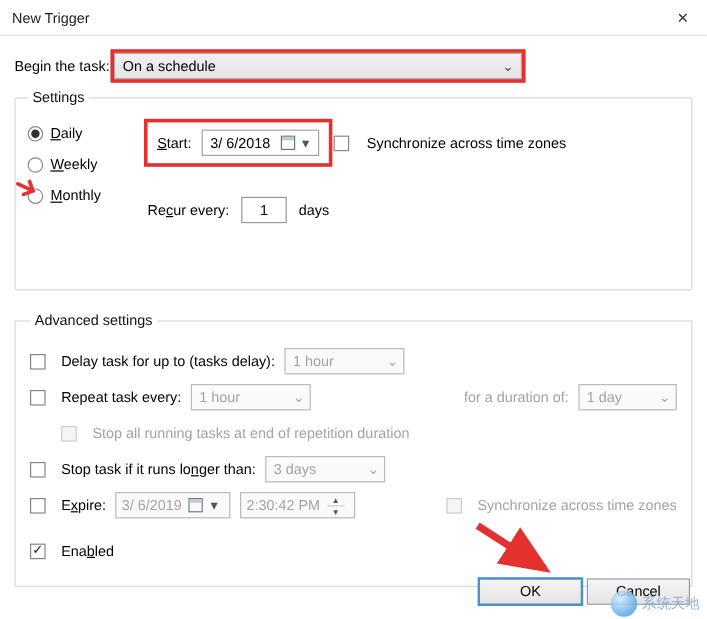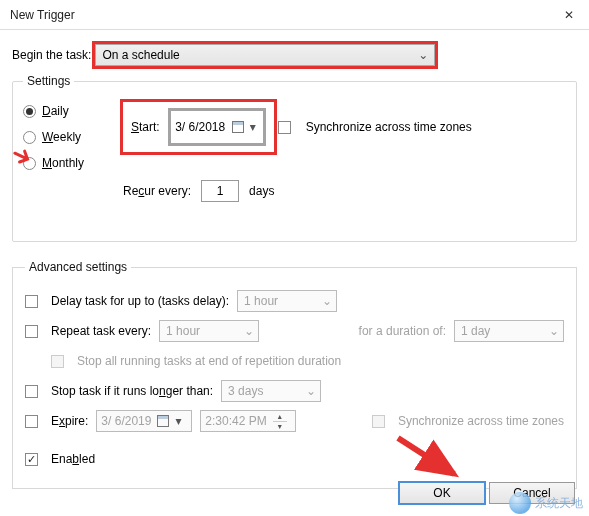--- a/index.html
+++ b/index.html
@@ -18,21 +18,21 @@
   fieldset legend { color: #111; padding: 0 4px; }
   .settings-flex { display: flex; }
   .radios { width: 92px; padding-top: 6px; display: flex; flex-direction: column; gap: 12px; }
   .radio-row { display: flex; align-items: center; gap: 6px; cursor: pointer; }
   .radio-row u { text-decoration: underline; }
   .radio-outer { width: 13px; height: 13px; border: 1px solid #888; border-radius: 50%; display: inline-flex; align-items: center; justify-content: center; background: #fff; }
   .radio-outer.checked::after { content: ""; width: 7px; height: 7px; border-radius: 50%; background: #333; }
   .start-area { padding: 4px 0 0 8px; }
   .start-row { display: flex; align-items: center; gap: 4px; }
   .start-red { outline: 3px solid #e53030; padding: 6px 8px; display: inline-flex; align-items: center; gap: 8px; }
-  .date-box, .time-box { border: 3px solid #a3a3a3; background: #fff; height: 22px; display: inline-flex; align-items: center; padding: 16px 4px; }
+  .date-box, .time-box { border: 1px solid #a3a3a3; background: #fff; height: 22px; display: inline-flex; align-items: center; padding: 4px 4px; }
   .date-box { width: 98px; gap: 6px; }
   .date-box .txt { flex: 1; text-align: center; }
   .cal-icon { display: inline-block; width: 12px; height: 12px; border: 1px solid #777; position: relative; }
   .cal-icon::before { content: ""; position: absolute; top: 0; left: 0; right: 0; height: 3px; background: #bcd; }
   .dd-arrow { width: 9px; color: #555; }
   .time-box { width: 94px; position: relative; padding-right: 16px; }
   .time-box .txt { flex: 1; text-align: center; }
   .spin { position: absolute; right: 0; top: 0; bottom: 0; width: 14px; border-left: 1px solid #bbb; display: flex; flex-direction: column; }
   .spin div { flex: 1; display: flex; align-items: center; justify-content: center; font-size: 8px; color: #555; }
   .spin div:first-child { border-bottom: 1px solid #ccc; }
@@ -44,21 +44,21 @@
   .recur-row { margin-top: 28px; display: flex; align-items: center; gap: 10px; }
   .num-box { width: 38px; height: 22px; border: 1px solid #999; background: #fff; text-align: center; display: inline-flex; align-items: center; justify-content: center; }
   .recur-label, .days-label { color: #000; }
   .red-arrow { position: absolute; left: 12px; top: 148px; transform: rotate(25deg); }
   fieldset.adv { border: 1px solid #d8d8d8; margin: 18px 0 0 0; padding: 12px 12px 14px 12px; }
   .adv-row { display: flex; align-items: center; height: 30px; gap: 8px; }
   .adv-row .spacer { flex: 1; }
   .combo { border: 1px solid #bbb; background: #fafafa; height: 22px; display: inline-flex; align-items: center; justify-content: space-between; padding: 0 4px 0 6px; color: #a3a3a3; }
   .combo .chev { color: #aaa; }
   .combo.w100 { width: 100px; }
-  .combo.w90 { width: 110px; }
+  .combo.w90 { width: 82px; }
   .indent { padding-left: 26px; }
   .datetime-dis { border: 1px solid #bbb; background: #fafafa; height: 22px; display: inline-flex; align-items: center; padding: 0 4px; color: #a3a3a3; gap: 6px; }
   .datetime-dis.w100 { width: 96px; }
   .enabled-row { margin-top: 8px; }
   .btnbar { position: absolute; right: 14px; bottom: 12px; display: flex; gap: 4px; }
   .btn { width: 86px; height: 22px; border: 1px solid #999; background: linear-gradient(#f5f5f5,#e5e5e5); display: flex; align-items: center; justify-content: center; cursor: pointer; }
   .btn.focus { outline: 2px solid #4a90d9; outline-offset: -1px; }
   .big-red-arrow { position: absolute; left: 390px; bottom: 32px; pointer-events:none; }
   .watermark { position: absolute; right: 6px; bottom: 2px; display: flex; align-items: center; gap: 4px; color: #7aa8d8; font-size: 11px; opacity: 0.85; }
   .watermark .globe { width: 22px; height: 22px; border-radius: 50%; background: radial-gradient(circle at 35% 30%, #d9eeff, #5aa6e6 70%); }

